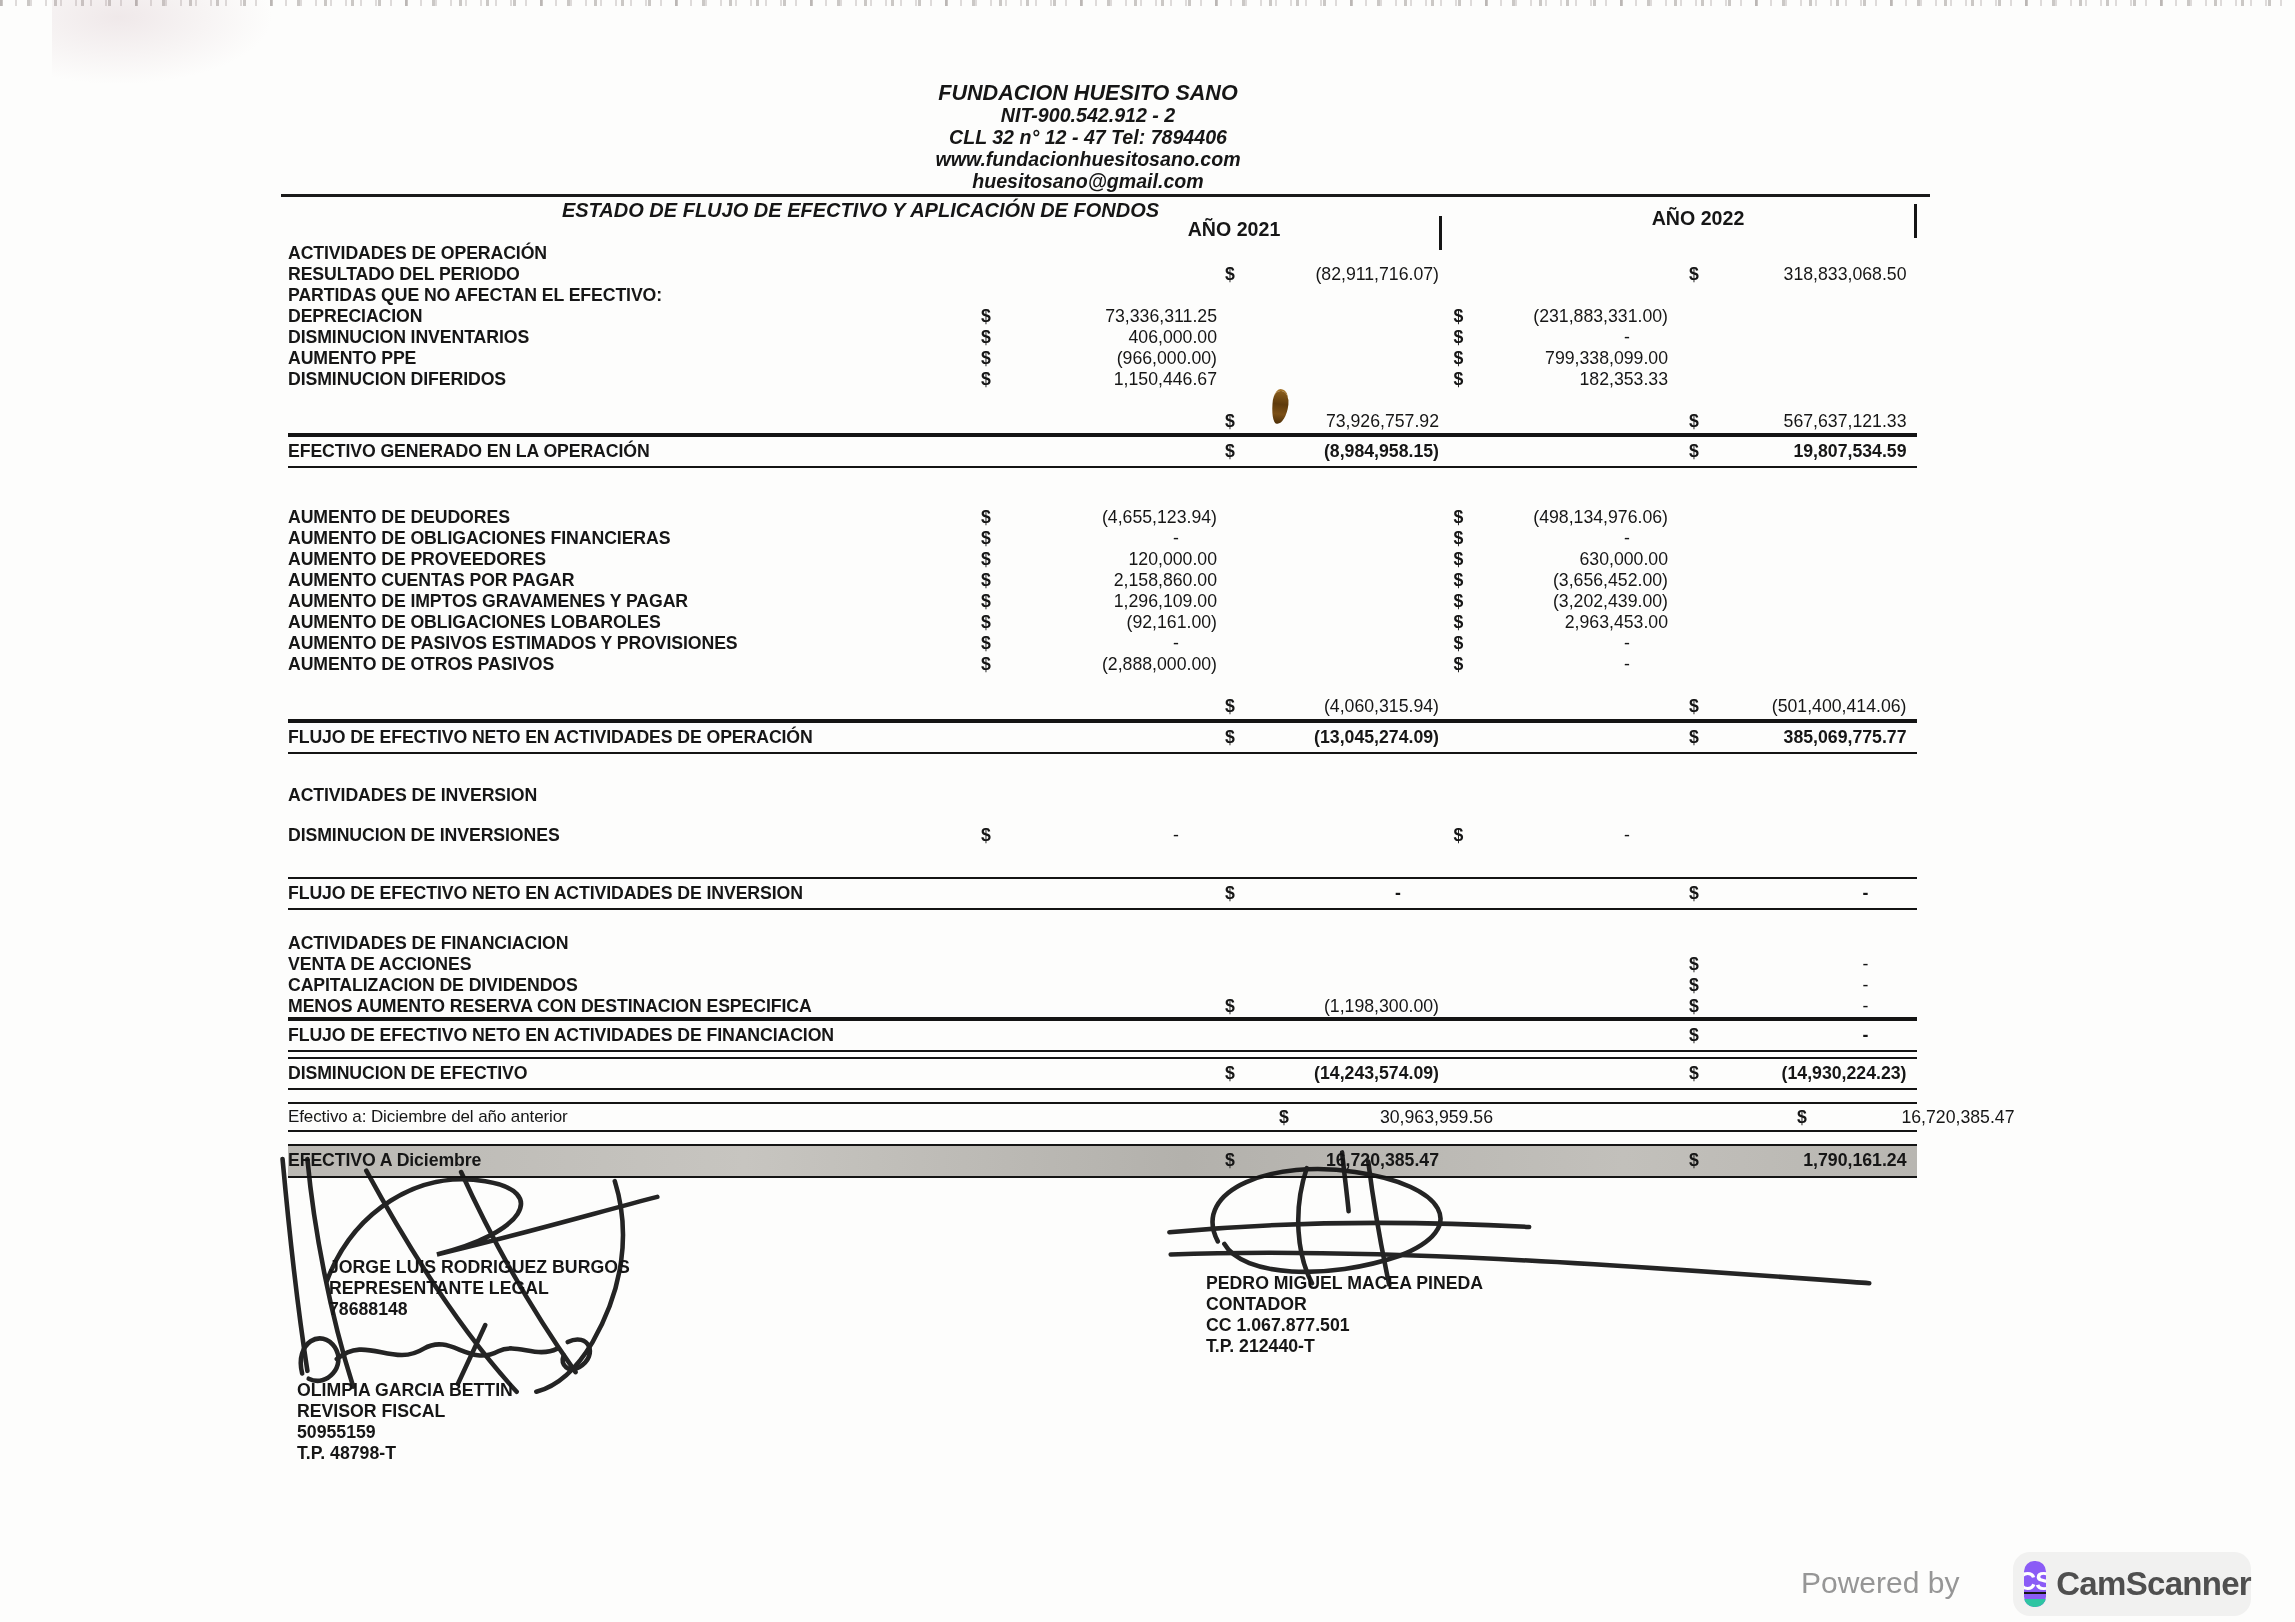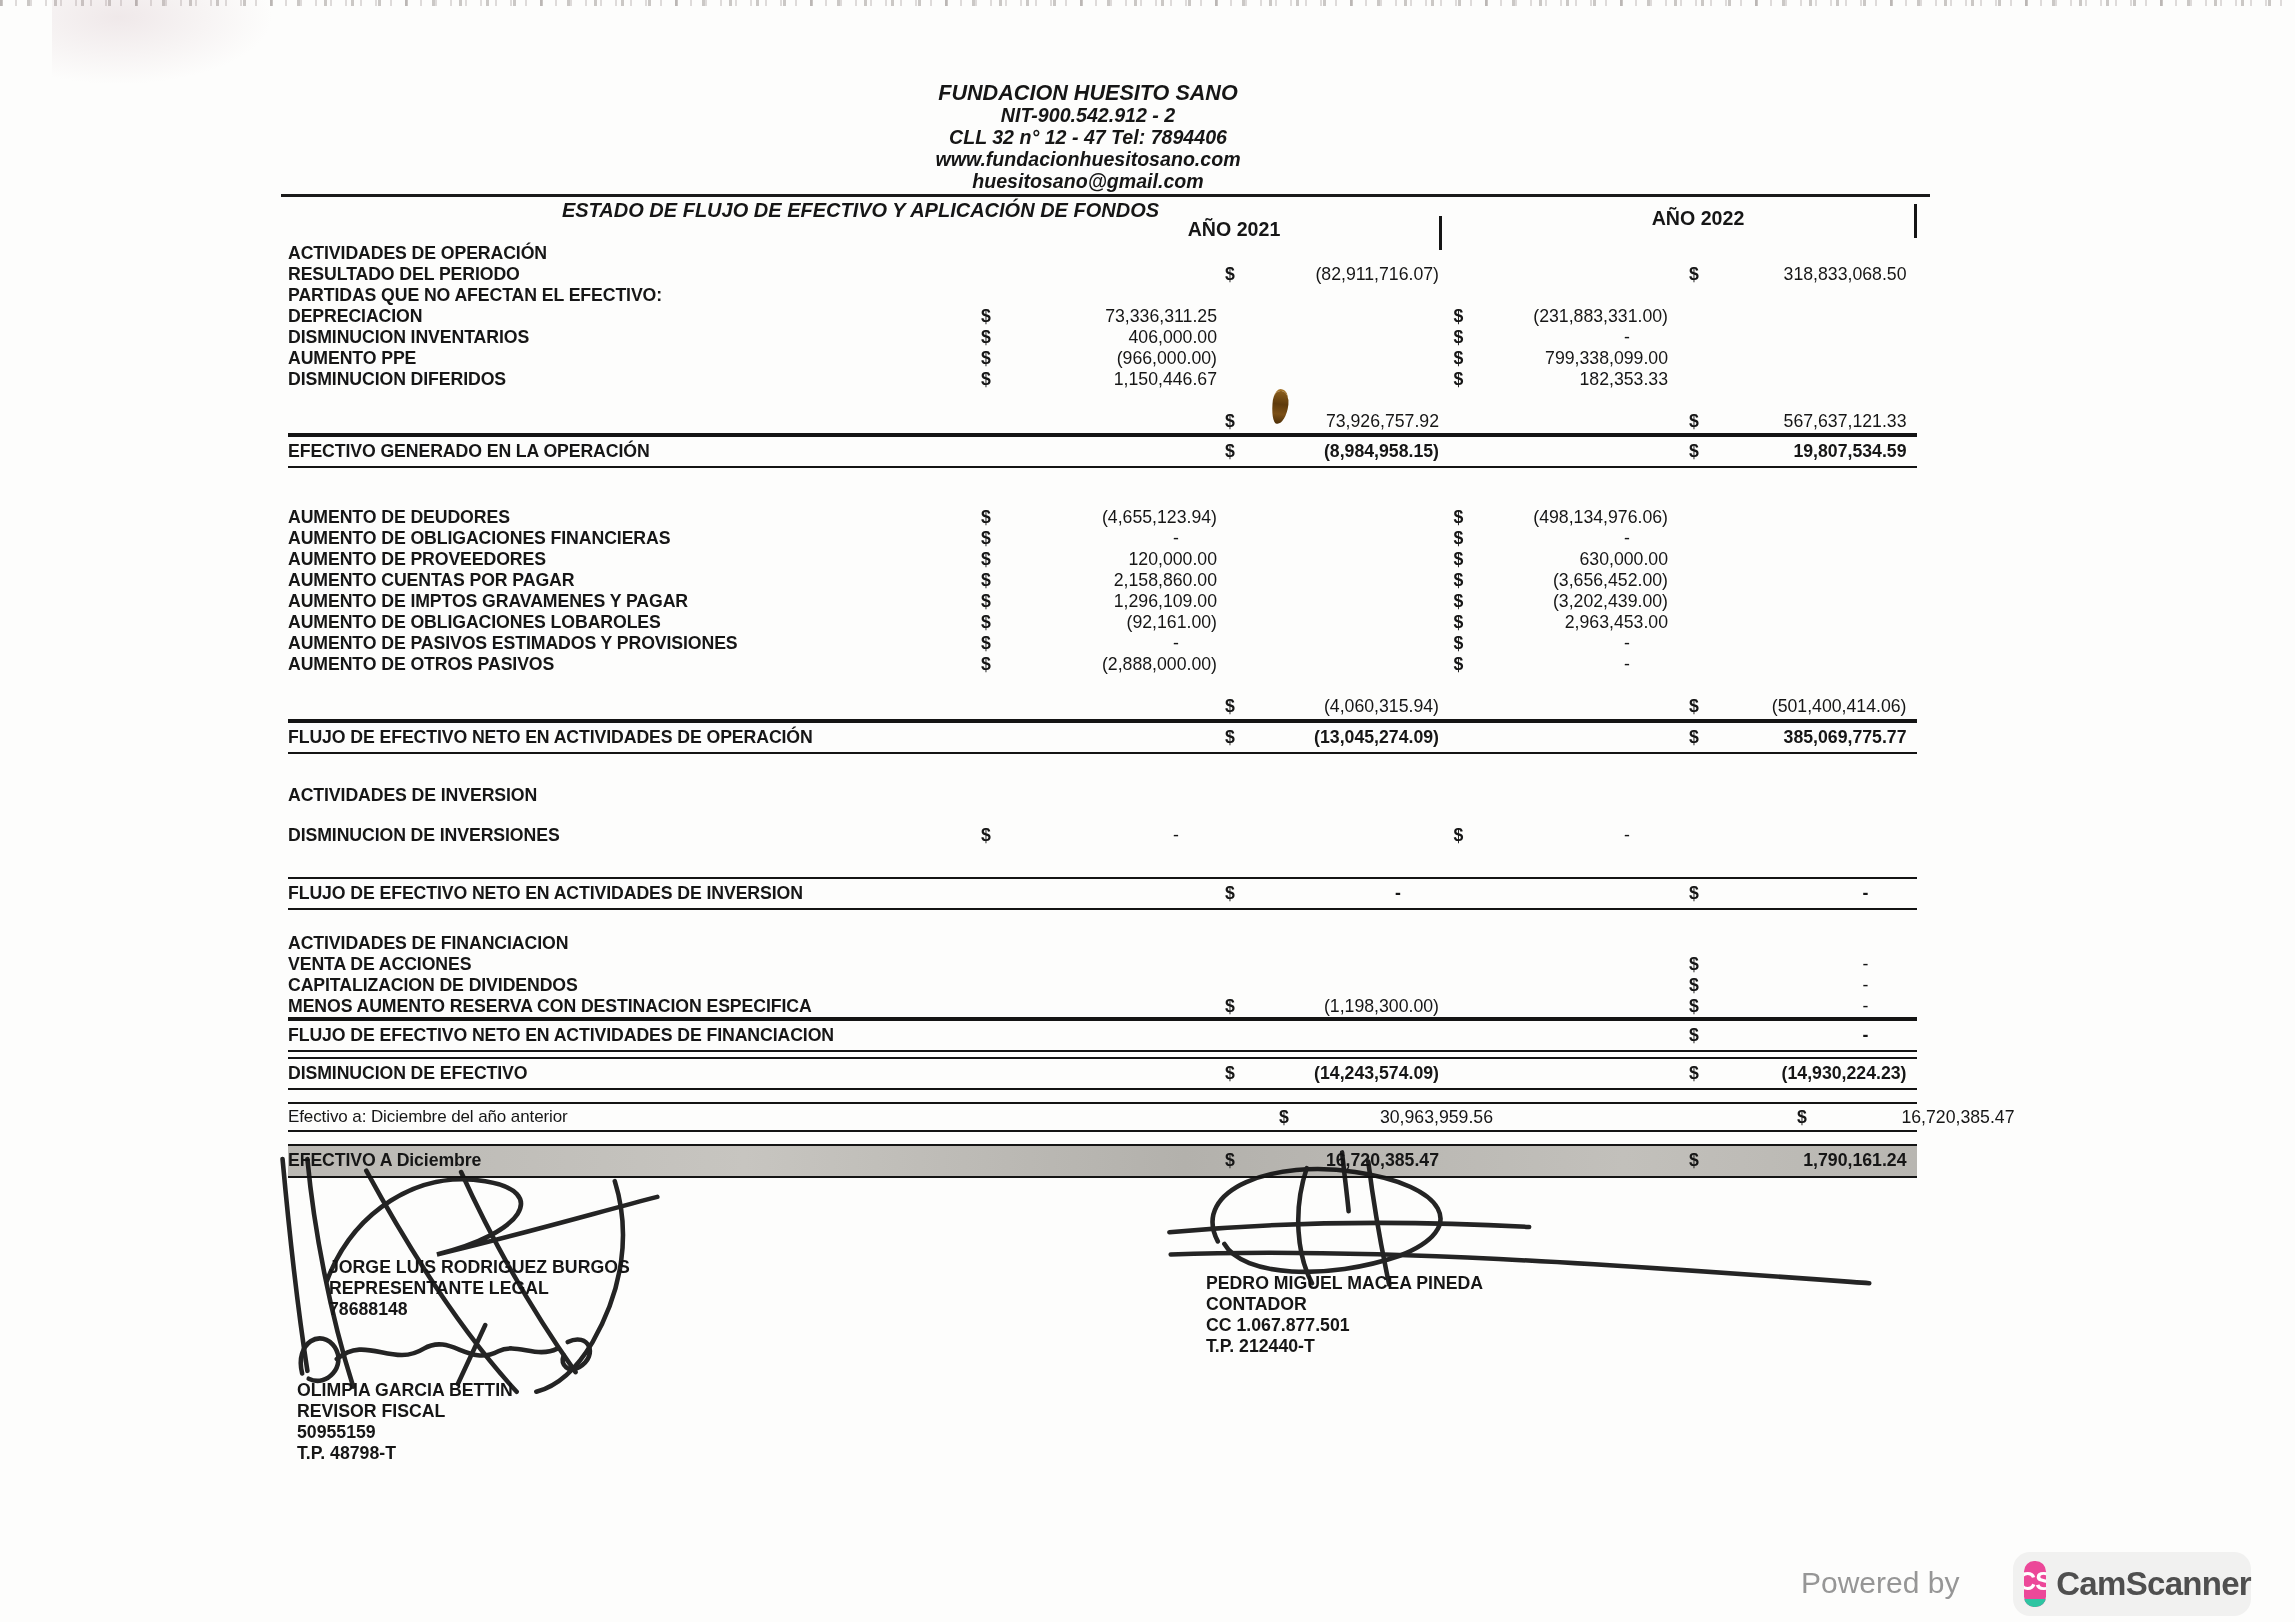--- a/index.html
+++ b/index.html
@@ -492,20 +492,20 @@
 
   <div class="sigblock sig-right">
     <div>PEDRO MIGUEL MACEA PINEDA</div>
     <div>CONTADOR</div>
     <div>CC 1.067.877.501</div>
     <div>T.P. 212440-T</div>
   </div>
 
   <div class="powered">Powered by</div>
   <div class="cs-pill">
-    <div class="cs-logo" style="background: #ec4899;">
+    <div class="cs-logo" style="background: #8b5cf6; text-decoration: underline;">
       <span class="mono">CS</span>
       <span class="bar" style="background: rgb(46, 197, 162);"></span>
     </div>
     <div class="cs-name">CamScanner</div>
   </div>
 </div>
 
 
 </body></html>

